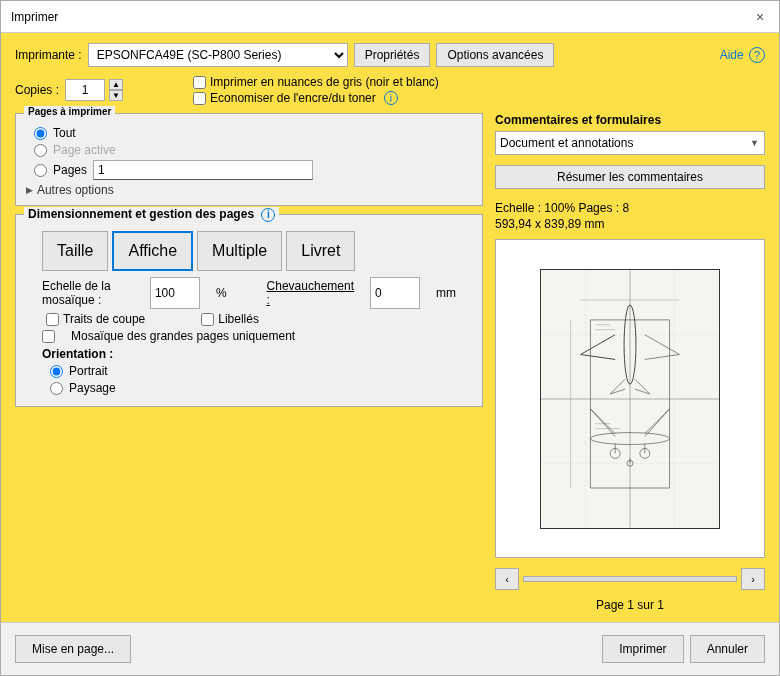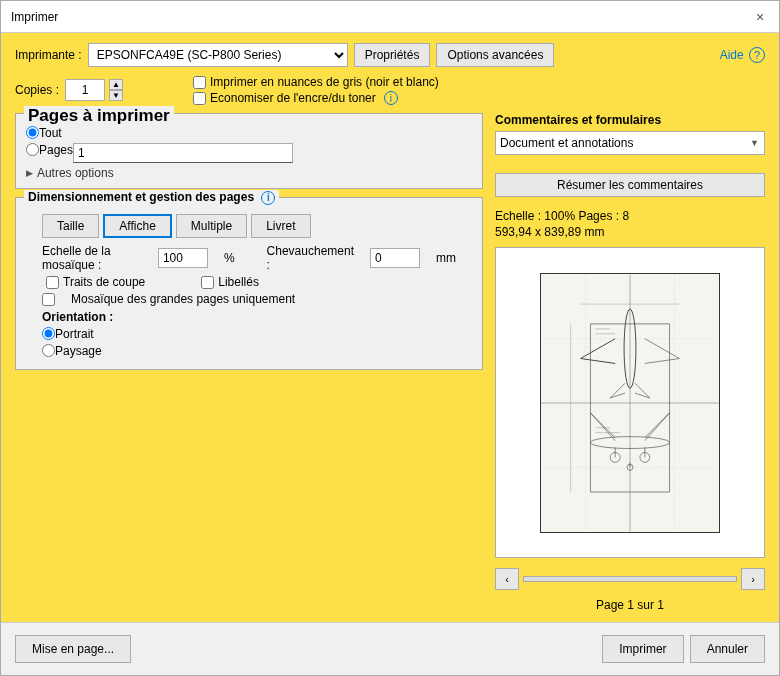--- a/index.html
+++ b/index.html
@@ -154,26 +154,27 @@
       position: relative;
       background: #f0f0f0;
     }
     .group-title {
       position: absolute;
       top: -8px;
       left: 8px;
       background: #f0f0f0;
       padding: 0 4px;
       font-weight: bold;
-      font-size: 17px;
+      font-size: 10px;
     }
     .radio-row {
       display: flex;
-      align-items: flex-start;
-      margin: 3px 0;
+      align-items: center;
+      gap: 6px;
+      margin: 3px 8px;
     }
     .pages-input {
       width: 220px;
       height: 20px;
       border: 1px solid #aaa;
       border-bottom: 1px solid #555;
       background: white;
       padding: 0 4px;
       font-size: 12px;
     }
@@ -203,40 +204,40 @@
       padding: 0 4px;
       font-weight: bold;
       font-size: 12px;
     }
     .tab-row {
       display: flex;
       gap: 4px;
       margin: 8px 0 6px 0;
     }
     .tab-btn {
-      height: 24px;
+      height: 40px;
       padding: 0 14px;
       border: 1px solid #aaa;
       background: #e8e8e8;
       cursor: pointer;
-      font-size: 12px;
+      font-size: 16px;
     }
     .tab-btn.active {
       border: 2px solid #0078d7;
       background: #e8e8e8;
     }
     .form-row {
       display: flex;
       align-items: center;
       gap: 16px;
       margin: 3px 0;
     }
     .small-input {
       width: 50px;
-      height: 20px;
+      height: 32px;
       border: 1px solid #aaa;
       background: white;
       padding: 0 4px;
       font-size: 12px;
     }
     .orientation-group {
       margin-top: 4px;
     }
     .section-label {
       font-weight: bold;
@@ -412,20 +413,24 @@
 
         <div class="group-box">
           <span class="group-title">Pages à imprimer</span>
           <div style="margin-top: 4px;">
             <div class="radio-row">
               <input type="radio" name="pages" checked="" style="">
               <span>Tout</span>
             </div>
             <div class="radio-row">
               <input type="radio" name="pages" style="">
+              <span class="disabled-radio">Page active</span>
+            </div>
+            <div class="radio-row">
+              <input type="radio" name="pages" style="">
               <span>Pages</span>
               <input type="text" class="pages-input" value="1" style="">
             </div>
             <div class="other-options">
               <span class="triangle">▶</span>
               <span>Autres options</span>
             </div>
           </div>
         </div>
 
@@ -439,21 +444,21 @@
             <button class="tab-btn">Taille</button>
             <button class="tab-btn active">Affiche</button>
             <button class="tab-btn">Multiple</button>
             <button class="tab-btn">Livret</button>
           </div>
 
           <div class="form-row">
             <span>Echelle de la mosaïque :</span>
             <input type="text" class="small-input" value="100" style="">
             <span>%</span>
-            <span style="margin-left:16px;">Chevauchement :</span>
+            <span style="margin-left:24px;text-decoration:underline;">Chevauchement :</span>
             <input type="text" class="small-input" value="0" style="">
             <span>mm</span>
           </div>
 
           <div class="form-row">
             <div class="checkbox-row">
               <input type="checkbox" style="">
               <span>Traits de coupe</span>
             </div>
             <div class="checkbox-row" style="margin-left: 40px;">
@@ -482,21 +487,21 @@
 
       <div class="right-panel">
 
         <div>
           <div class="section-label" style="font-weight:bold; margin-bottom:4px;">Commentaires et formulaires</div>
           <div class="select-wrapper">
             <select class="comments-select">
               <option>Document et annotations</option>
             </select>
           </div>
-          <div style="margin-top:18px;">
+          <div style="margin-top:10px;">
             <button class="btn" style="width:100%;">Résumer les commentaires</button>
           </div>
         </div>
 
         <div style="margin-top:4px;">
           <div class="scale-info">Echelle : 100% Pages : 8</div>
           <div class="scale-info">593,94 x 839,89 mm</div>
         </div>
 
         <div class="preview-area">

